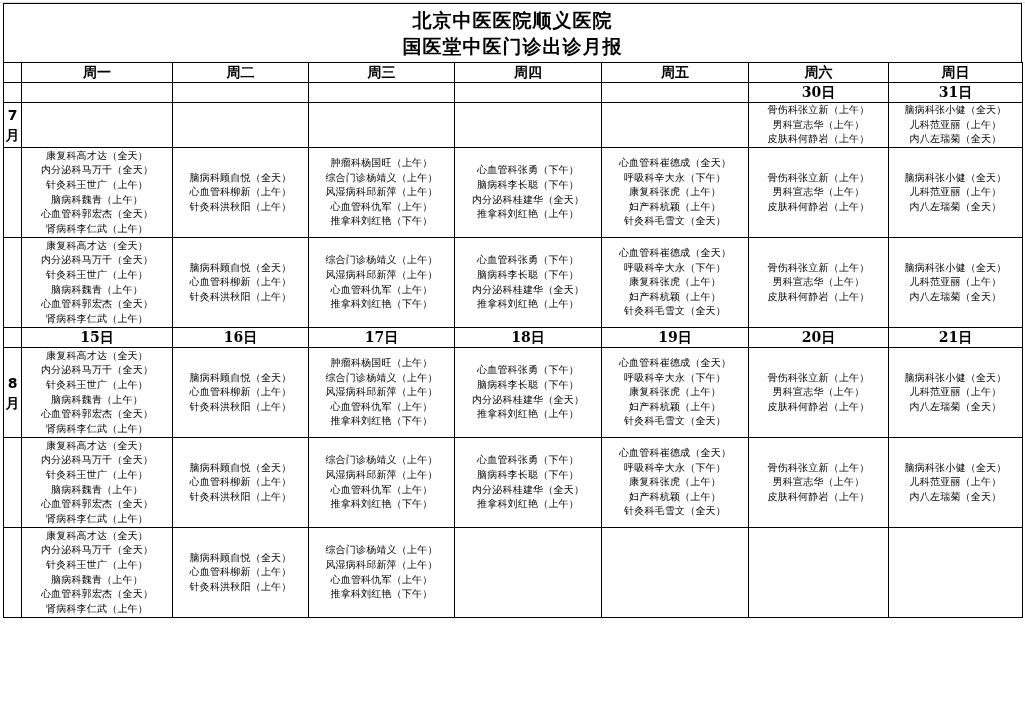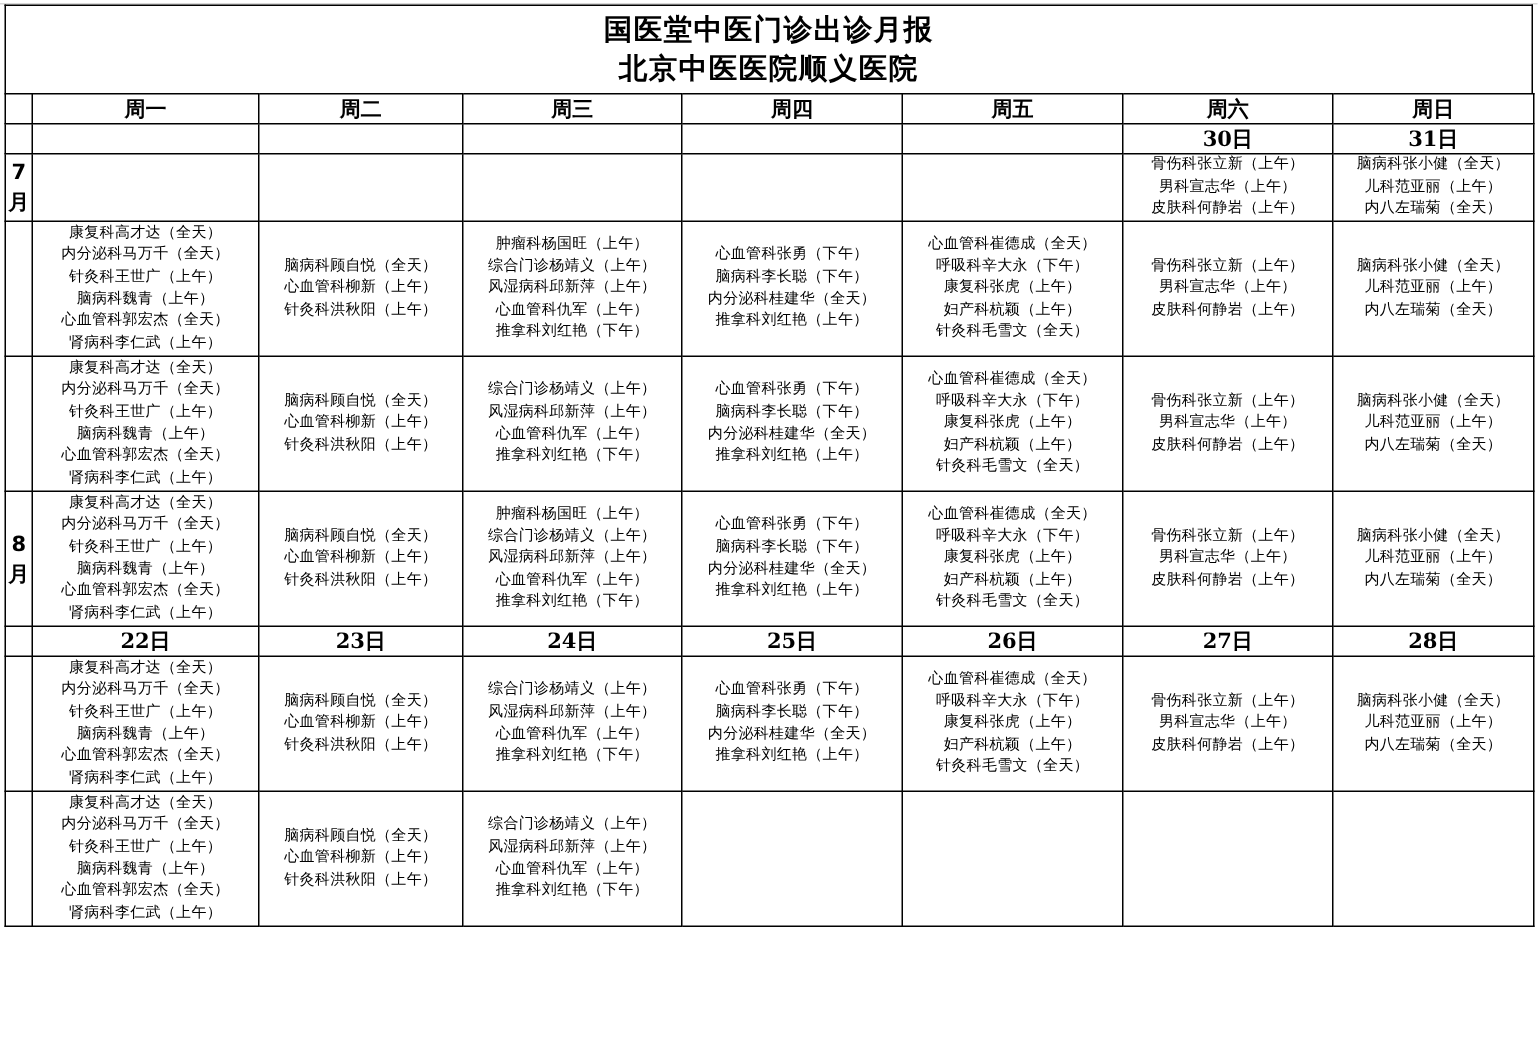--- a/index.html
+++ b/index.html
@@ -22,22 +22,22 @@
   .content { font-size:10px; line-height:14.6px; white-space:nowrap; }
   .content div { letter-spacing:0.2px; }
   .month-label span { display:block; }
 </style>
 </head>
 <body>
 
 <div class="sheet">
   <div class="gridline-top"></div>
   <div class="title-block">
+    <div class="title-line">北京中医医院顺义医院</div>
     <div class="title-line">国医堂中医门诊出诊月报</div>
-    <div class="title-line">北京中医医院顺义医院</div>
   </div>
 
   <table class="cal">
     <colgroup>
       <col style="width:18px">
         <col style="width:151px">
         <col style="width:136px">
         <col style="width:146px">
       <col style="width:147px">
         <col style="width:147px">
@@ -168,20 +168,30 @@
             <div>男科宣志华（上午）</div>
             <div>皮肤科何静岩（上午）</div>
           </td>
           <td class="content" style="height: 89px;">
             <div>脑病科张小健（全天）</div>
             <div>儿科范亚丽（上午）</div>
             <div>内八左瑞菊（全天）</div>
           </td>
         </tr>
         <tr>
+          <td class="month" style="height: 19px; border-top: none;"></td>
+          <td class="date">15日</td>
+          <td class="date">16日</td>
+          <td class="date">17日</td>
+          <td class="date">18日</td>
+          <td class="date">19日</td>
+          <td class="date">20日</td>
+          <td class="date">21日</td>
+        </tr>
+        <tr>
           <td class="month"><span class="month-label"><span>8</span><span>月</span></span></td>
           <td class="content" style="height: 89px;">
             <div>康复科高才达（全天）</div>
             <div>内分泌科马万千（全天）</div>
             <div>针灸科王世广（上午）</div>
             <div>脑病科魏青（上午）</div>
             <div>心血管科郭宏杰（全天）</div>
             <div>肾病科李仁武（上午）</div>
           </td>
           <td class="content" style="height: 89px;">
@@ -214,30 +224,20 @@
             <div>男科宣志华（上午）</div>
             <div>皮肤科何静岩（上午）</div>
           </td>
           <td class="content" style="height: 89px;">
             <div>脑病科张小健（全天）</div>
             <div>儿科范亚丽（上午）</div>
             <div>内八左瑞菊（全天）</div>
           </td>
         </tr>
         <tr>
-          <td class="month" style="height: 19px; border-top: none;"></td>
-          <td class="date">22日</td>
-          <td class="date">23日</td>
-          <td class="date">24日</td>
-          <td class="date">25日</td>
-          <td class="date">26日</td>
-          <td class="date">27日</td>
-          <td class="date">28日</td>
-        </tr>
-        <tr>
           <td class="month"></td>
           <td class="content" style="height: 89px;">
             <div>康复科高才达（全天）</div>
             <div>内分泌科马万千（全天）</div>
             <div>针灸科王世广（上午）</div>
             <div>脑病科魏青（上午）</div>
             <div>心血管科郭宏杰（全天）</div>
             <div>肾病科李仁武（上午）</div>
           </td>
           <td class="content" style="height: 89px;">

